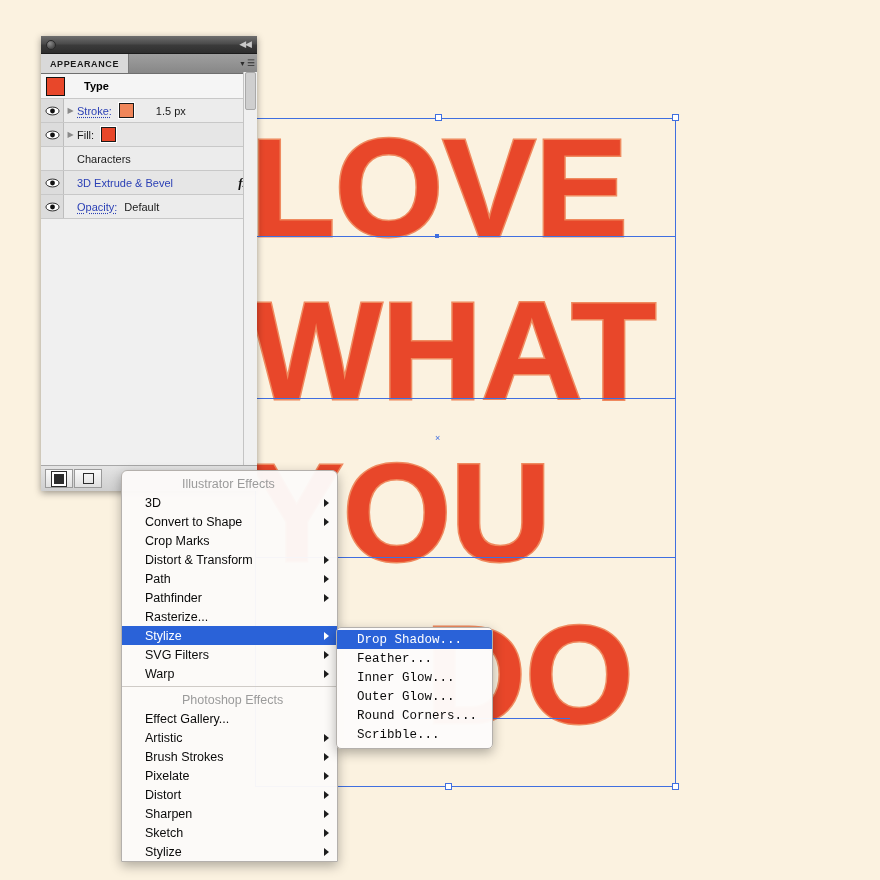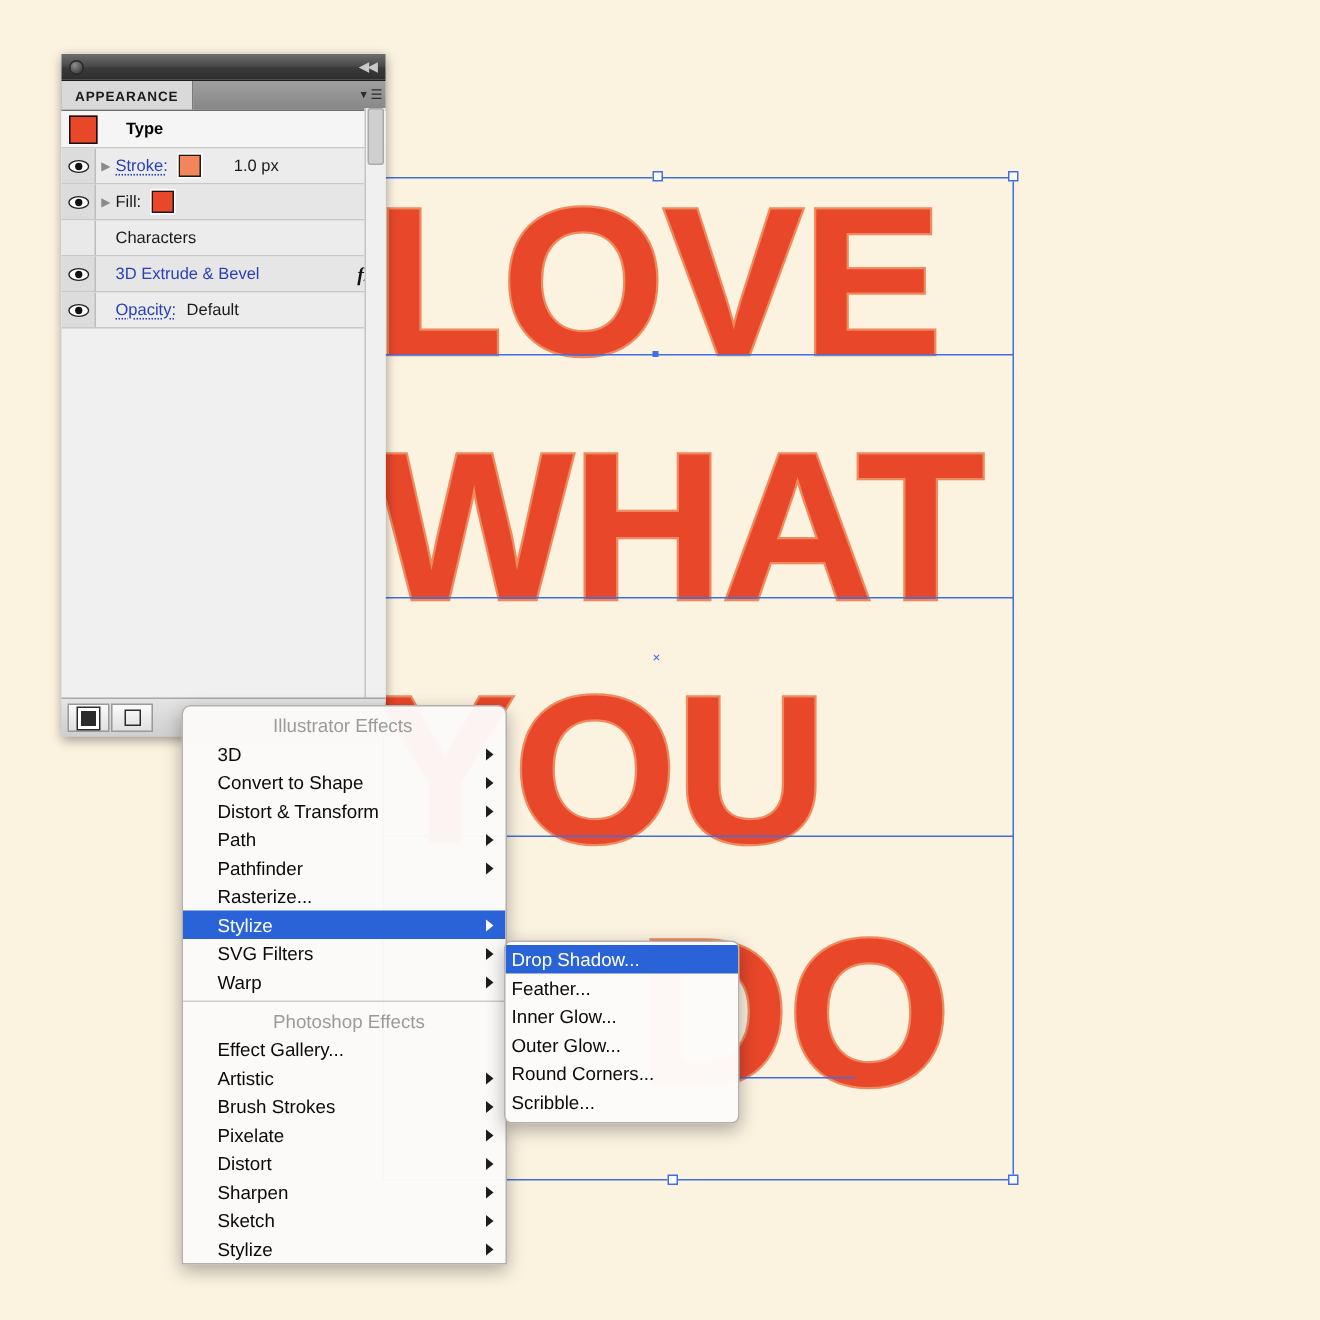--- a/index.html
+++ b/index.html
@@ -178,21 +178,21 @@
 
   
   #ctx-submenu{
     position:absolute;left:336px;top:627px;width:155px;
     background:rgba(253,251,250,0.98);
     border:1px solid #b4b0ac;border-radius:5px;
     box-shadow:0 4px 12px rgba(0,0,0,.30);
     font-size:12.5px;color:#0a0a0a;
     padding:2px 0 4px 0;overflow:hidden;
   }
-  #ctx-submenu .mi{padding-left:4px;}
+  #ctx-submenu .mi{padding-left:20px;font-family:Liberation Mono, monospace;}
 </style>
 </head>
 <body>
 
 <div id="canvas">
 
   <div id="artboard">
 
     <div class="artline" style="left:-5px;top:0px;font-size:140px;">
       <span class="extr" style="transform:translate(14px,16px);-webkit-text-stroke:3px #8e1a17;">LOVE</span>
@@ -259,21 +259,21 @@
     <div class="prow">
       <div class="eyecell">
         <svg class="eye" viewBox="0 0 16 12">
           <ellipse cx="8" cy="6" rx="7" ry="4.2" fill="#fff" stroke="#222" stroke-width="1"></ellipse>
           <circle cx="8" cy="6" r="2.6" fill="#111"></circle>
         </svg>
       </div>
       <div class="discl">▶</div>
       <span class="plabel dotted">Stroke:</span>
       <div class="swatch" style="background:#f0865a;"></div>
-      <span class="pval">1.0 px</span>
+      <span class="pval">1.5 px</span>
     </div>
 
     <div class="prow alt">
       <div class="eyecell">
         <svg class="eye" viewBox="0 0 16 12">
           <ellipse cx="8" cy="6" rx="7" ry="4.2" fill="#fff" stroke="#222" stroke-width="1"></ellipse>
           <circle cx="8" cy="6" r="2.6" fill="#111"></circle>
         </svg>
       </div>
       <div class="discl">▶</div>
@@ -333,20 +333,23 @@
 
   <div class="mi">
     <span>3D</span>
     <span class="arrow"></span>
   </div>
   <div class="mi">
     <span>Convert to Shape</span>
     <span class="arrow"></span>
   </div>
   <div class="mi">
+    <span>Crop Marks</span>
+  </div>
+  <div class="mi">
     <span>Distort &amp; Transform</span>
     <span class="arrow"></span>
   </div>
   <div class="mi">
     <span>Path</span>
     <span class="arrow"></span>
   </div>
   <div class="mi">
     <span>Pathfinder</span>
     <span class="arrow"></span>

